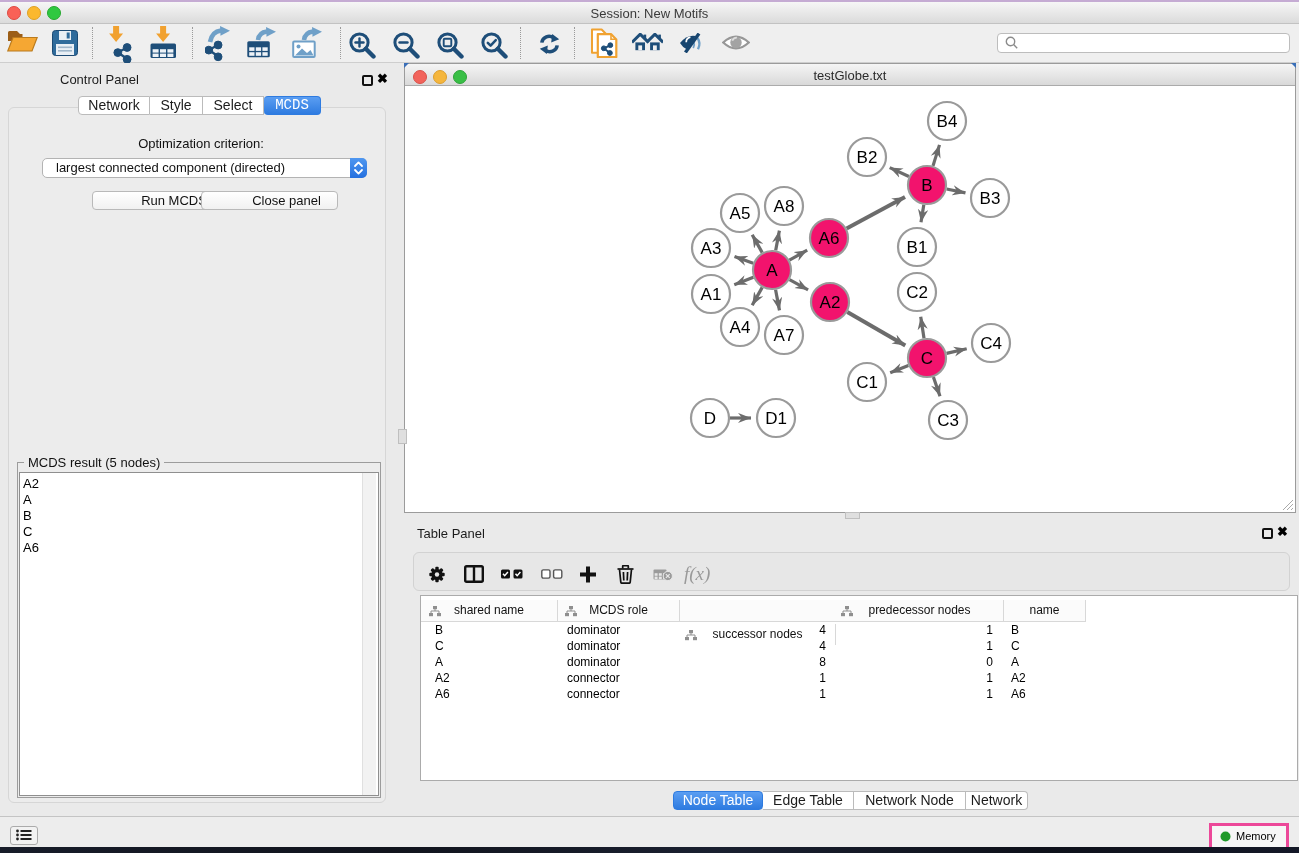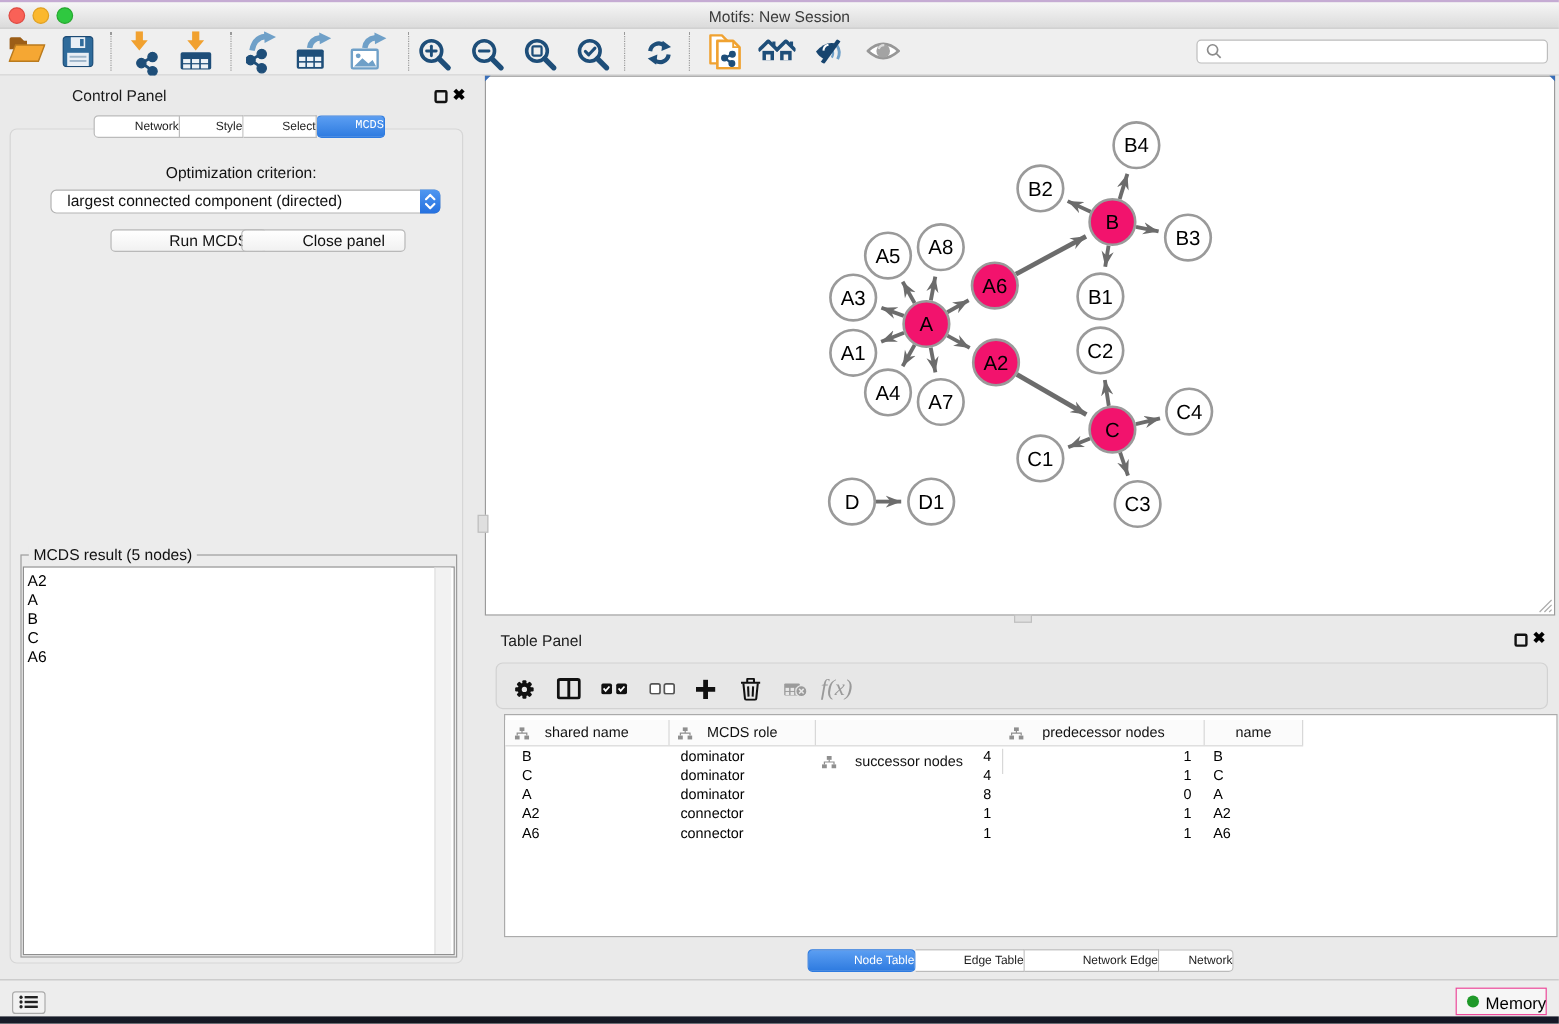--- a/index.html
+++ b/index.html
@@ -9,21 +9,21 @@
 #titlebar{left:0;top:2px;width:1299px;height:21px;background:linear-gradient(#F6F6F6,#DBDBDB);border-bottom:1px solid #C2C2C2;}
 #titlebar .title{position:absolute;left:0;right:0;top:4px;text-align:center;font-size:13px;color:#3a3a3a;}
 .tl{position:absolute;width:12px;height:12px;border-radius:50%;}
 #toolbar{left:0;top:24px;width:1299px;height:38px;background:#EFEFEF;border-bottom:1px solid #CECECE;}
 .sep{position:absolute;top:3px;height:32px;width:0;border-left:1px dotted #9a9a9a;}
 #searchbox{position:absolute;left:997px;top:9px;width:291px;height:18px;background:#fff;border:1px solid #BDBDBD;border-radius:4px;}
 
 #cpanel{left:0;top:63px;width:402px;height:752px;background:#EAEAEA;}
 #cpanel .hdr{position:absolute;left:12px;top:9px;font-size:13px;color:#1c1c1c;margin-left:48px;}
 .tabrow{position:absolute;display:flex;z-index:6;}
-.tab{height:17px;line-height:17px;font-size:10px;text-align:right;background:#fff;border:1px solid #BBBBBB;border-left:none;color:#1c1c1c;padding:0;}
+.tab{height:17px;line-height:17px;font-size:14px;text-align:center;background:#fff;border:1px solid #BBBBBB;border-left:none;color:#1c1c1c;padding:0;}
 .tab.first{border-left:1px solid #BBBBBB;border-radius:4px 0 0 4px;}
 .tab.last{border-radius:0 4px 4px 0;}
 .tab.sel{background:linear-gradient(#5B9EF2,#2E7BE0);color:#fff;border-color:#2E7BE0;border-radius:4px;}
 #mcdspanel{left:8px;top:44px;width:376px;height:694px;background:#ECECEC;border:1px solid #D6D6D6;border-radius:6px;}
 #optlabel{left:0;width:100%;top:73px;text-align:center;font-size:13px;color:#111;}
 #combo{left:42px;top:95px;width:310px;height:18px;background:#fff;border:1px solid #B3B3B3;border-radius:5px;font-size:13px;color:#111;line-height:18px;padding-left:13px;box-sizing:content-box;}
 #combo .spin{position:absolute;right:-1px;top:-1px;width:17px;height:20px;background:linear-gradient(#4F97F0,#2470DF);border-radius:0 5px 5px 0;}
 .btn{position:absolute;height:17px;line-height:17px;background:linear-gradient(#FFFFFF,#F1F1F1);border:1px solid #B9B9B9;border-radius:4px;font-size:13px;color:#111;text-align:center;padding-left:34px;}
 #fieldset{left:17px;top:399px;width:362px;height:334px;border:1px solid #9C9C9C;}
 #fieldset .legend{position:absolute;left:6px;top:-8px;background:#ECECEC;padding:0 4px;font-size:13px;color:#111;}
@@ -42,33 +42,33 @@
 #thead{position:absolute;left:0;top:4px;width:665px;height:21px;background:#FBFBFB;border-bottom:1px solid #D8D8D8;}
 #thead .hc{position:absolute;top:0;height:21px;border-right:1px solid #D8D8D8;font-size:12px;color:#111;text-align:center;line-height:21px;}
 .trow{position:absolute;left:0;width:100%;height:16px;font-size:12px;color:#000;}
 .trow span{position:absolute;top:1px;}
 
 .flt{position:absolute;width:7px;height:7px;border:2px solid #111;border-radius:2px;background:transparent;}
 .xcl{position:absolute;font-size:13px;font-weight:bold;color:#000;line-height:11px;}
 
 #statusbar{left:0;top:816px;width:1299px;height:31px;background:#EDEDED;border-top:1px solid #C4C4C4;}
 #darkstrip{left:0;top:847px;width:1299px;height:6px;background:linear-gradient(90deg,#171c29 0%,#11141d 30%,#1a2030 55%,#0e111a 80%,#141827 100%);}
-#memb{position:absolute;right:10px;top:6px;width:74px;height:21px;border:1px solid #ec4899;background:#F6F6F6;font-size:14px;color:#000;}
+#memb{position:absolute;right:10px;top:6px;width:74px;height:21px;border:3px solid #ec4899;background:#F6F6F6;font-size:11px;color:#000;}
 #listb{position:absolute;left:10px;top:9px;width:26px;height:17px;border:1px solid #ABABAB;border-radius:3px;background:#F2F2F2;}
 svg{display:block;}
 svg text{font-family:"Liberation Sans",sans-serif;}
 </style>
 </head>
 <body>
 <div id="topstrip" class="abs"></div>
 <div id="titlebar" class="abs">
   <div class="tl" style="left:7px;top:4px;background:#F96157;border:0.5px solid #DE4A42;"></div>
   <div class="tl" style="left:27px;top:4px;background:#FBB82E;border:0.5px solid #DFA023;"></div>
   <div class="tl" style="left:47px;top:4px;background:#2FC840;border:0.5px solid #27A82F;"></div>
-  <div class="title">Motifs: New Session</div>
+  <div class="title">Session: New Motifs</div>
 </div>
 <div id="toolbar" class="abs">
   <svg style="position:absolute;left:7px;top:5px" width="31" height="23" viewBox="0 0 31 23">
       <path d="M1,12 V3.5 Q1,2 2.5,2 h7.5 l3,3 h2.5 v7 z" fill="#9C5E17"></path>
       <polygon points="0.8,22 6,8.5 30.2,8.5 25,22" fill="#F5A733" stroke="#BA7B1E" stroke-width="1.2"></polygon>
     </svg>
 <svg style="position:absolute;left:52px;top:6px" width="26" height="26" viewBox="0 0 26 26">
       <rect x="0.5" y="0.5" width="25" height="25" rx="3" fill="#2F6B9B" stroke="#1C4A74"></rect>
       <rect x="7" y="1" width="12" height="9" fill="#E9EFF5"></rect>
       <rect x="14.7" y="2.5" width="3" height="6" fill="#2F6B9B"></rect>
@@ -232,20 +232,26 @@
   <div class="btn" style="left:201px;top:128px;width:101px;">Close panel</div>
   <div id="fieldset" class="abs">
     <div class="legend">MCDS result (5 nodes)</div>
     <div id="mlist">
       <div style="padding:3px 0 0 3px;line-height:16px;">A2<br>A<br>B<br>C<br>A6</div>
       <div class="sb"></div>
     </div>
   </div>
 </div>
 <div id="netwin" class="abs">
+  <div id="nettitle">
+    <div class="tl" style="left:8px;top:6px;width:12px;height:12px;background:#F2635B;border:0.5px solid #D8514A;"></div>
+    <div class="tl" style="left:28px;top:6px;width:12px;height:12px;background:#F5B63D;border:0.5px solid #DC9F2E;"></div>
+    <div class="tl" style="left:48px;top:6px;width:12px;height:12px;background:#39BF46;border:0.5px solid #2EA33A;"></div>
+    <div class="title">testGlobe.txt</div>
+  </div>
   <svg id="graph" width="890" height="426" viewBox="405 85 890 426">
     <defs>
       <marker id="arr" viewBox="0 0 13 11" refX="13" refY="5.5" markerWidth="13" markerHeight="11" orient="auto" markerUnits="userSpaceOnUse">
           <path d="M0,0.4 L13,5.5 L0,10.6 L4.2,5.5 Z" fill="#6C6C6C"></path>
         </marker>
     </defs>
     <g stroke="#6C6C6C">
     <line x1="753.4" y1="276.3" x2="734.3" y2="283.8" stroke-width="3.2" marker-end="url(#arr)"></line>
 <line x1="789.5" y1="278.7" x2="808.1" y2="288.9" stroke-width="3.2" marker-end="url(#arr)"></line>
 <line x1="753.2" y1="262.2" x2="734.5" y2="255.5" stroke-width="3.2" marker-end="url(#arr)"></line>
@@ -443,21 +449,21 @@
         <span style="left:14px;">A6</span>
         <span style="left:146px;">connector</span>
         <span style="left:395px;width:10px;text-align:right;">1</span>
         <span style="left:560px;width:12px;text-align:right;">1</span>
         <span style="left:590px;">A6</span>
       </div>
   </div>
   <div class="tabrow" style="left:271px;top:276px;">
     <div class="tab sel first" style="width:88px;">Node Table</div>
     <div class="tab" style="width:90px;">Edge Table</div>
-    <div class="tab" style="width:111px;">Network Edge</div>
+    <div class="tab" style="width:111px;">Network Node</div>
     <div class="tab last" style="width:61px;">Network</div>
   </div>
 </div>
 <div id="statusbar" class="abs">
   <div id="listb">
       <svg width="16" height="12" style="margin:2px 0 0 5px" viewBox="0 0 16 12">
         <g fill="#222">
           <circle cx="1.5" cy="2" r="1.4"></circle>
           <circle cx="1.5" cy="6" r="1.4"></circle>
           <circle cx="1.5" cy="10" r="1.4"></circle>

